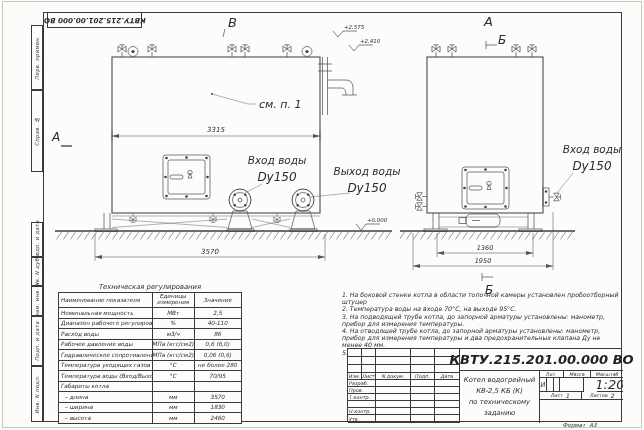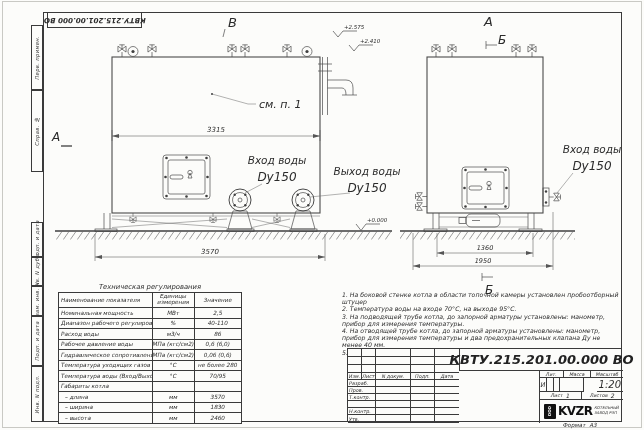--- a/index.html
+++ b/index.html
@@ -426,51 +426,46 @@
     <div class="rc sp2">Н.контр.</div>
       <div class="rc"></div>
       <div class="rc"></div>
       <div class="rc noR"></div>
     <div class="rc sp2">Утв.</div>
       <div class="rc"></div>
       <div class="rc"></div>
       <div class="rc noR"></div>
   </div>
   <div class="desig">КВТУ.215.201.00.000 ВО</div>
+  <div class="prod">
+    <span>Котел водогрейный</span>
+    <span>КВ-2,5 КБ (К)</span>
+    <span>по техническому заданию</span>
+  </div>
   <div class="rt">
     <div class="rt-row" style="height:7px;">
       <div class="rt-c" style="width:24px;">Лит.</div>
       <div class="rt-c" style="width:28px;">Масса</div>
       <div class="rt-c noR" style="width:32px;">Масштаб</div>
     </div>
     <div class="rt-row" style="height:14px;">
       <div class="rt-c" style="width:8px;font-size:6.5px;">И</div>
       <div class="rt-c" style="width:8px;"></div>
       <div class="rt-c" style="width:8px;"></div>
       <div class="rt-c" style="width:28px;"></div>
-      <div class="rt-c noR" style="width:32px;font-size:10px;margin-left:13px;">1:20</div>
+      <div class="rt-c noR" style="width:32px;font-size:13px;margin-left:13px;">1:20</div>
     </div>
     <div class="rt-row" style="height:7.5px;">
       <div class="rt-c" style="width:42px;gap:3px;">
         <span>Лист</span>
         <span style="font-size:6px;">1</span>
       </div>
       <div class="rt-c noR" style="width:42px;gap:3px;">
         <span>Листов</span>
         <span style="font-size:6px;">2</span>
       </div>
     </div>
-    <div class="logo-row">
-      <div class="logo-ic">
-          <span>ООО</span>
-        </div>
-      <div class="logo-kvzr">KVZR</div>
-      <div class="logo-sub">
-        <span>КОТЕЛЬНЫЙ</span>
-        <span>ЗАВОД РЭП</span>
-      </div>
-    </div>
   </div>
 </div>
 
 <div class="format">
   <span>Формат</span><b>А3</b>
 </div>
 
 </body></html>

